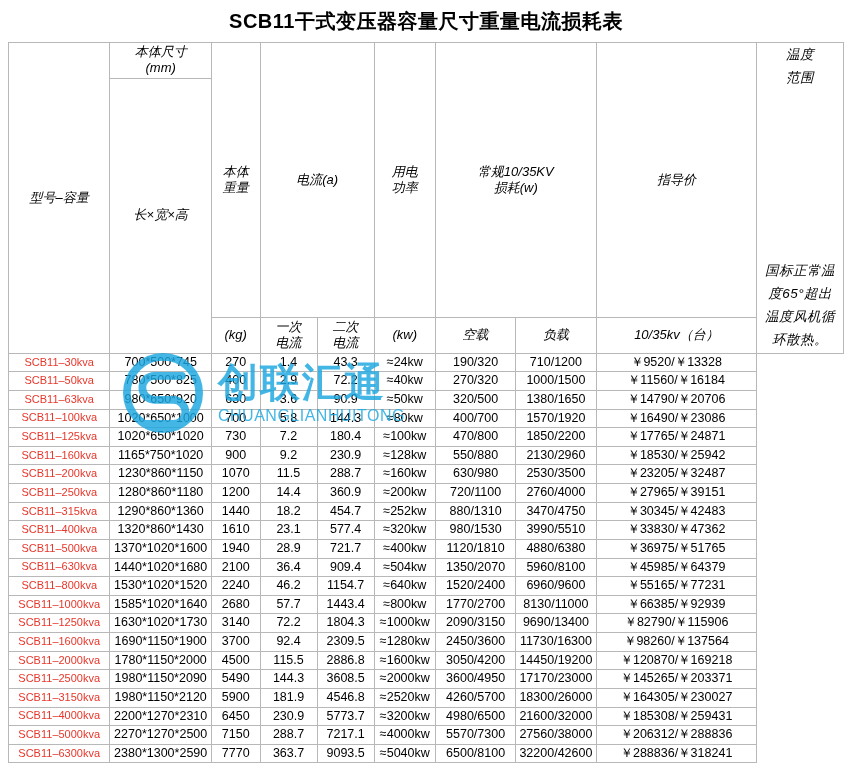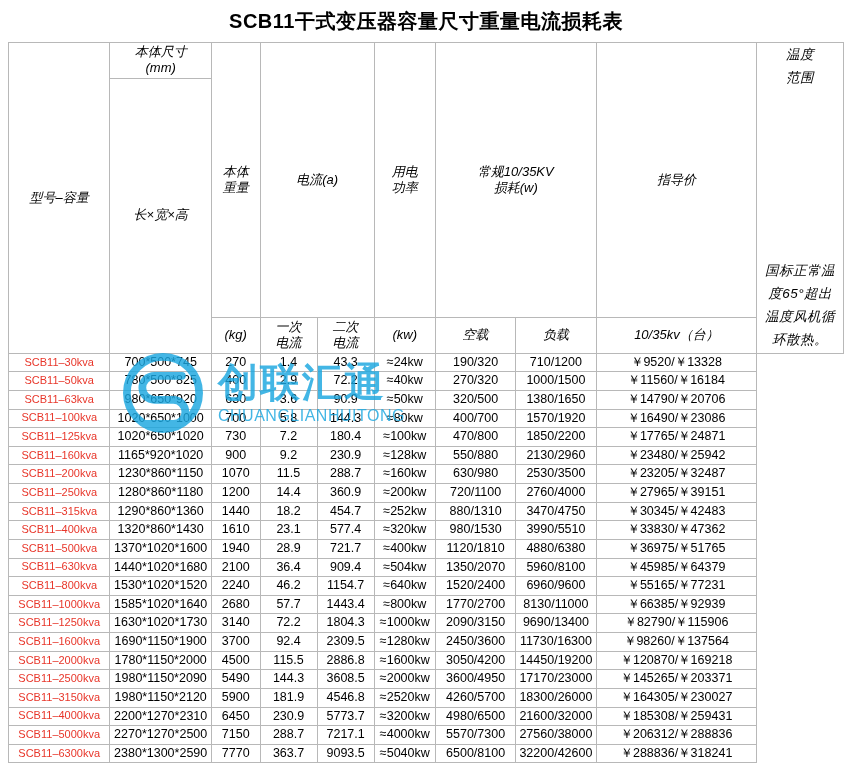--- a/index.html
+++ b/index.html
@@ -214,28 +214,28 @@
           <td class="num">730</td>
           <td class="num">7.2</td>
           <td class="num">180.4</td>
           <td class="num">≈100kw</td>
           <td class="num">470/800</td>
           <td class="num">1850/2200</td>
           <td class="num">￥17765/￥24871</td>
         </tr>
         <tr>
           <td class="model">SCB11–160kva</td>
-          <td class="num">1165*920*1020</td>
+          <td class="num">1165*750*1020</td>
           <td class="num">900</td>
           <td class="num">9.2</td>
           <td class="num">230.9</td>
           <td class="num">≈128kw</td>
           <td class="num">550/880</td>
           <td class="num">2130/2960</td>
-          <td class="num">￥23480/￥25942</td>
+          <td class="num">￥18530/￥25942</td>
         </tr>
         <tr>
           <td class="model">SCB11–200kva</td>
           <td class="num">1230*860*1150</td>
           <td class="num">1070</td>
           <td class="num">11.5</td>
           <td class="num">288.7</td>
           <td class="num">≈160kw</td>
           <td class="num">630/980</td>
           <td class="num">2530/3500</td>

